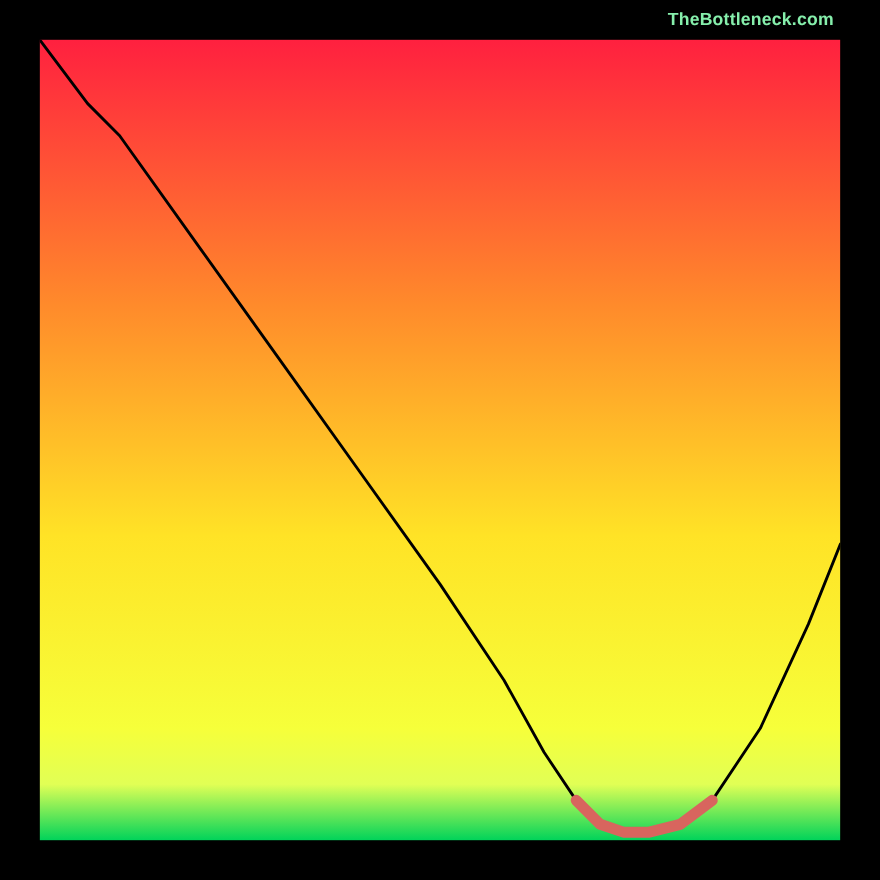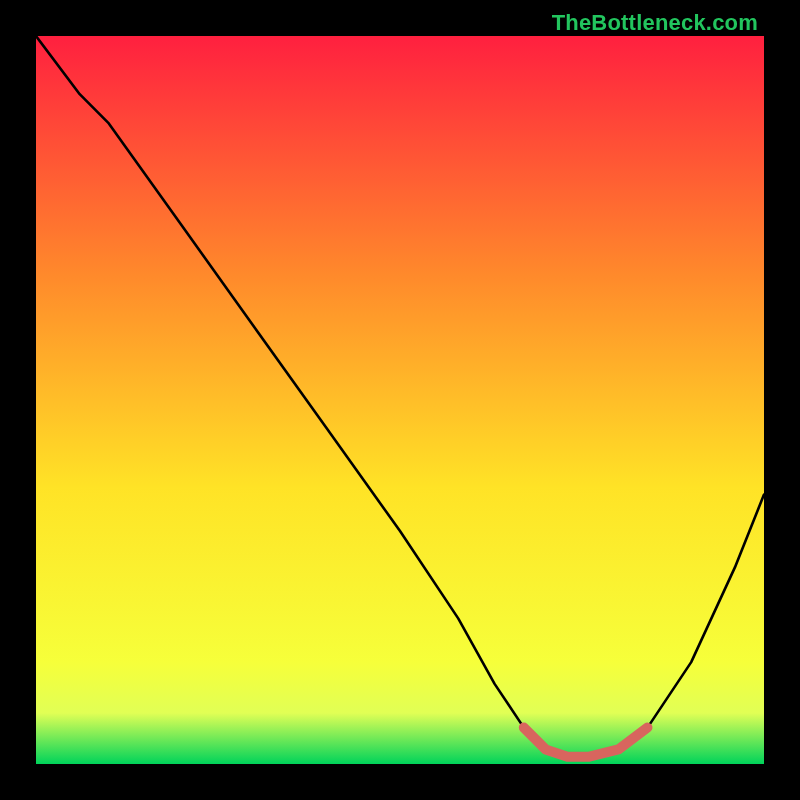--- a/index.html
+++ b/index.html
@@ -16,23 +16,23 @@
     top: 36px;
     width: 728px;
     height: 728px;
     background: #000000;
   }
   .watermark {
     position: absolute;
     top: 10px;
     right: 42px;
     font-family: Arial, Helvetica, sans-serif;
-    font-size: 22px;
+    font-size: 16px;
     font-weight: 600;
-    color: #22c55e;
+    color: #86efac;
     letter-spacing: 0.2px;
   }
   svg {
     display: block;
   }
 </style>
 </head>
 <body>
 
 <div class="frame">

